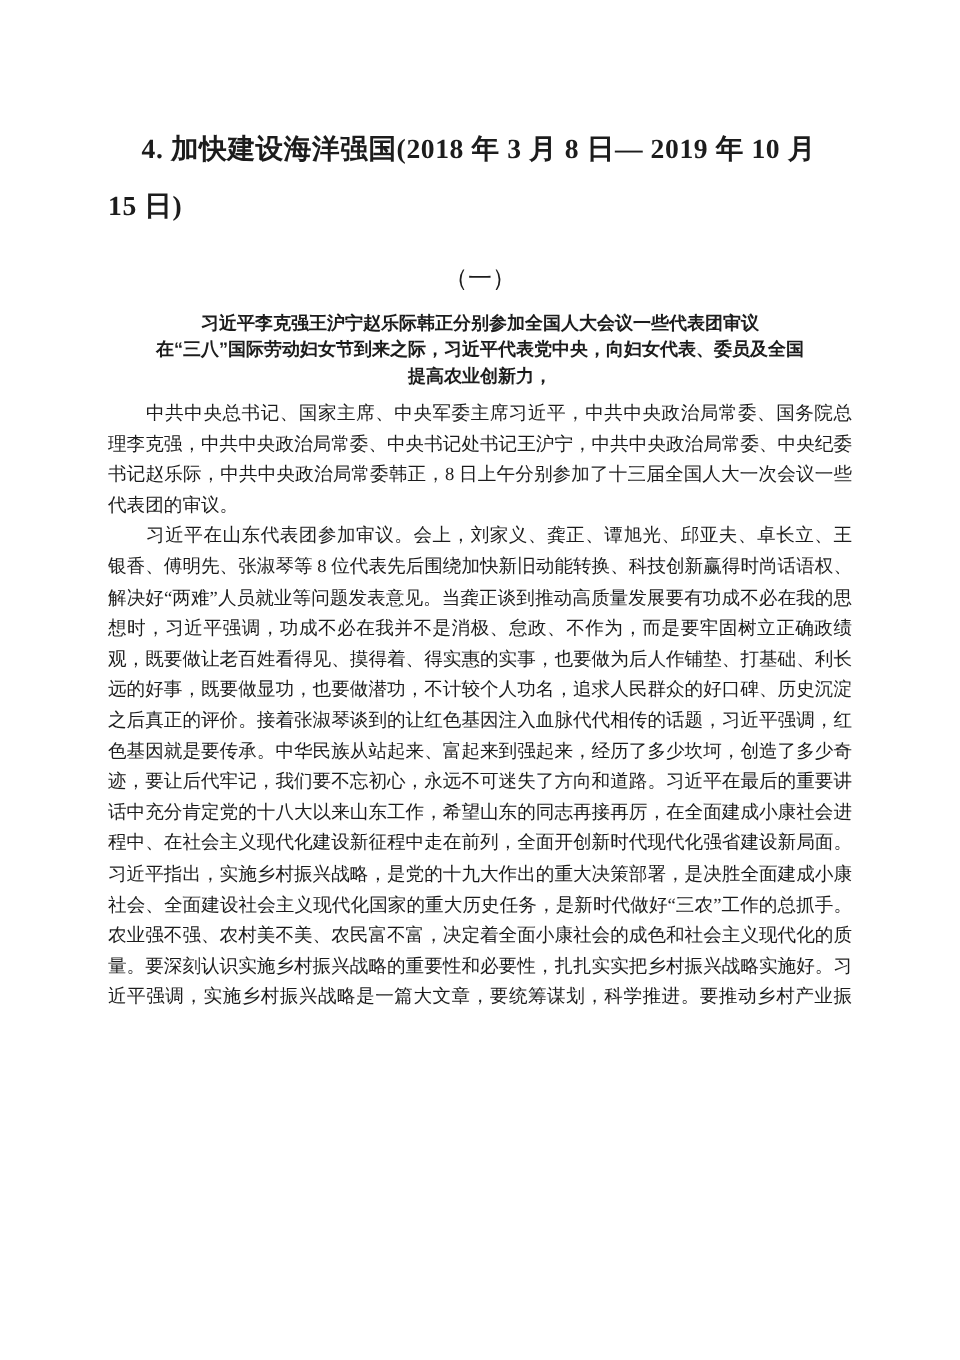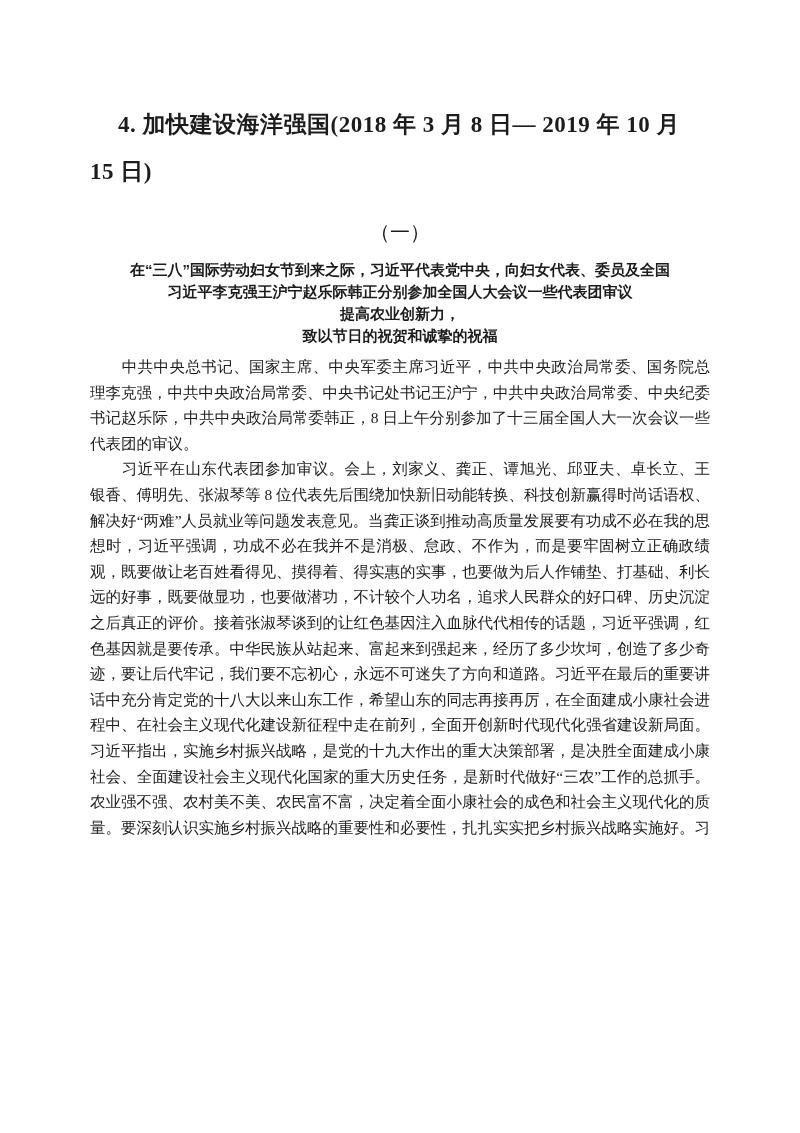--- a/index.html
+++ b/index.html
@@ -75,24 +75,23 @@
 <body>
 
 <div class="page">
   <div class="content">
 
     <h1 class="doc-title">4. 加快建设海洋强国(2018 年 3 月 8 日— 2019 年 10 月 15 日)</h1>
 
     <div class="section-marker">（一）</div>
 
     <div class="headline">
+      <div>习近平李克强王沪宁赵乐际韩正分别参加全国人大会议一些代表团审议</div>
       <div>在“三八”国际劳动妇女节到来之际，习近平代表党中央，向妇女代表、委员及全国</div>
-      <div>习近平李克强王沪宁赵乐际韩正分别参加全国人大会议一些代表团审议</div>
       <div>提高农业创新力，</div>
-      <div>致以节日的祝贺和诚挚的祝福</div>
     </div>
 
     <div class="body-text">
       <p>中共中央总书记、国家主席、中央军委主席习近平，中共中央政治局常委、国务院总理李克强，中共中央政治局常委、中央书记处书记王沪宁，中共中央政治局常委、中央纪委书记赵乐际，中共中央政治局常委韩正，8 日上午分别参加了十三届全国人大一次会议一些代表团的审议。</p>
       <p>习近平在山东代表团参加审议。会上，刘家义、龚正、谭旭光、邱亚夫、卓长立、王银香、傅明先、张淑琴等 8 位代表先后围绕加快新旧动能转换、科技创新赢得时尚话语权、解决好“两难”人员就业等问题发表意见。当龚正谈到推动高质量发展要有功成不必在我的思想时，习近平强调，功成不必在我并不是消极、怠政、不作为，而是要牢固树立正确政绩观，既要做让老百姓看得见、摸得着、得实惠的实事，也要做为后人作铺垫、打基础、利长远的好事，既要做显功，也要做潜功，不计较个人功名，追求人民群众的好口碑、历史沉淀之后真正的评价。接着张淑琴谈到的让红色基因注入血脉代代相传的话题，习近平强调，红色基因就是要传承。中华民族从站起来、富起来到强起来，经历了多少坎坷，创造了多少奇迹，要让后代牢记，我们要不忘初心，永远不可迷失了方向和道路。习近平在最后的重要讲话中充分肯定党的十八大以来山东工作，希望山东的同志再接再厉，在全面建成小康社会进程中、在社会主义现代化建设新征程中走在前列，全面开创新时代现代化强省建设新局面。习近平指出，实施乡村振兴战略，是党的十九大作出的重大决策部署，是决胜全面建成小康社会、全面建设社会主义现代化国家的重大历史任务，是新时代做好“三农”工作的总抓手。农业强不强、农村美不美、农民富不富，决定着全面小康社会的成色和社会主义现代化的质量。要深刻认识实施乡村振兴战略的重要性和必要性，扎扎实实把乡村振兴战略实施好。习近平强调，实施乡村振兴战略是一篇大文章，要统筹谋划，科学推进。要推动乡村产业振兴，紧紧围绕发展现代农业，围绕农村一二三产业融合发展，构建乡村产业体系，实现产业兴旺，把产业发展落到促进农民增收上来，全力以赴消除农村贫困，推动乡村生活富裕。要发展现代农业，确保国家粮食安全，调整优化农业结构，加快构建现代农业产业体系、生产体系、经营体系，推进农业由增产导向转向提质导向，提高农业创新力、竞争力、全要素生产率，提高农业质量、效益、整体素质。要推动乡村人才振兴，把人力资本开发放在首要位置，强化乡村振兴人才支撑，加快培育新型农业经营主体，让愿意留在乡村、建设家乡的人留得安心，让愿意上山下乡、回报乡村的人更有信心，激励各类人才在农村广阔天地大施所能、大展才华、大显身手，打造一支强大的乡</p>
     </div>
 
   </div>
 
   <div class="page-number">232</div>

